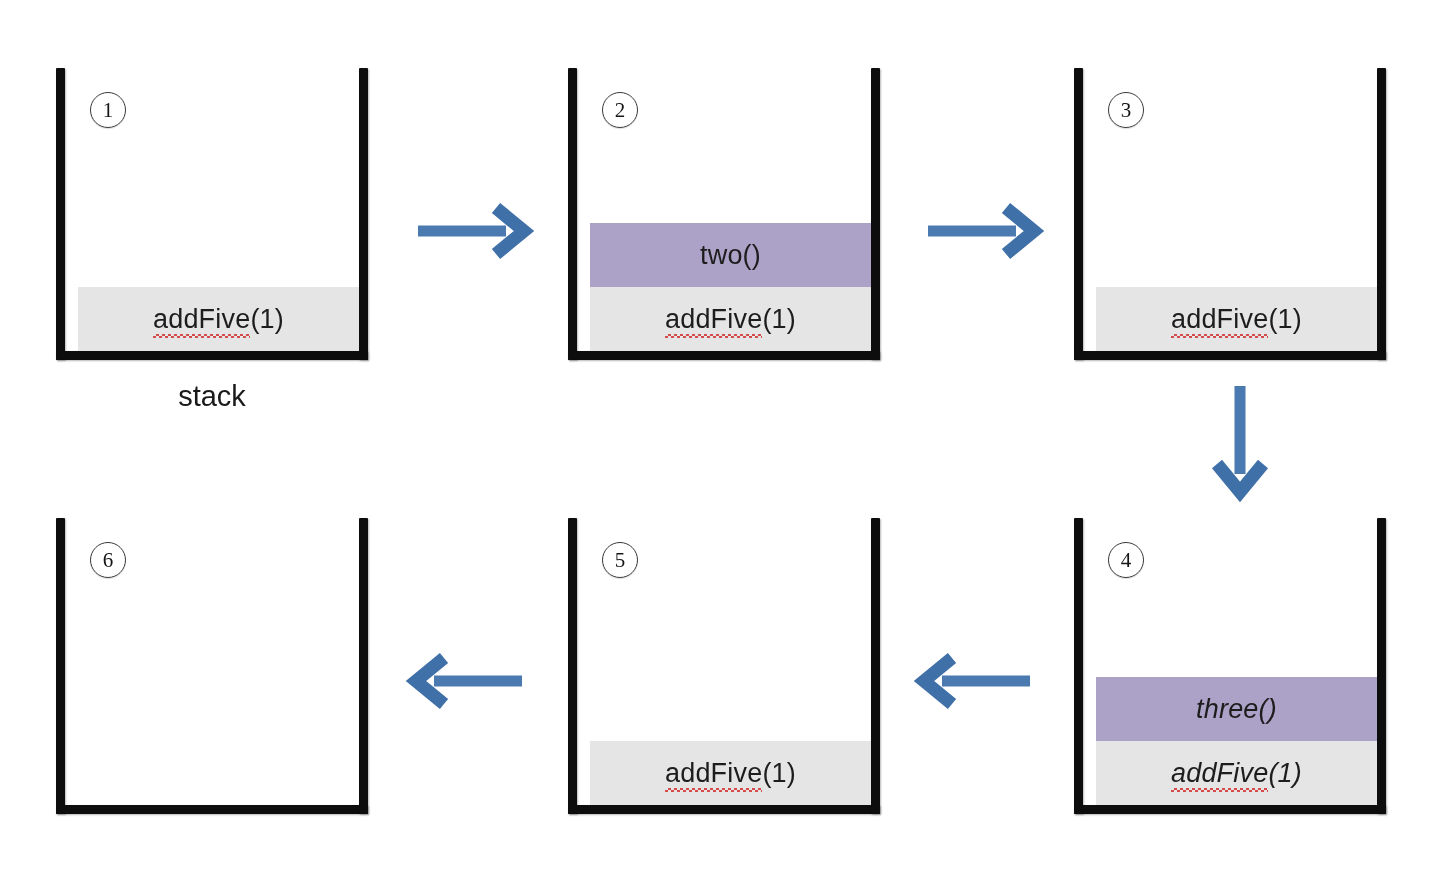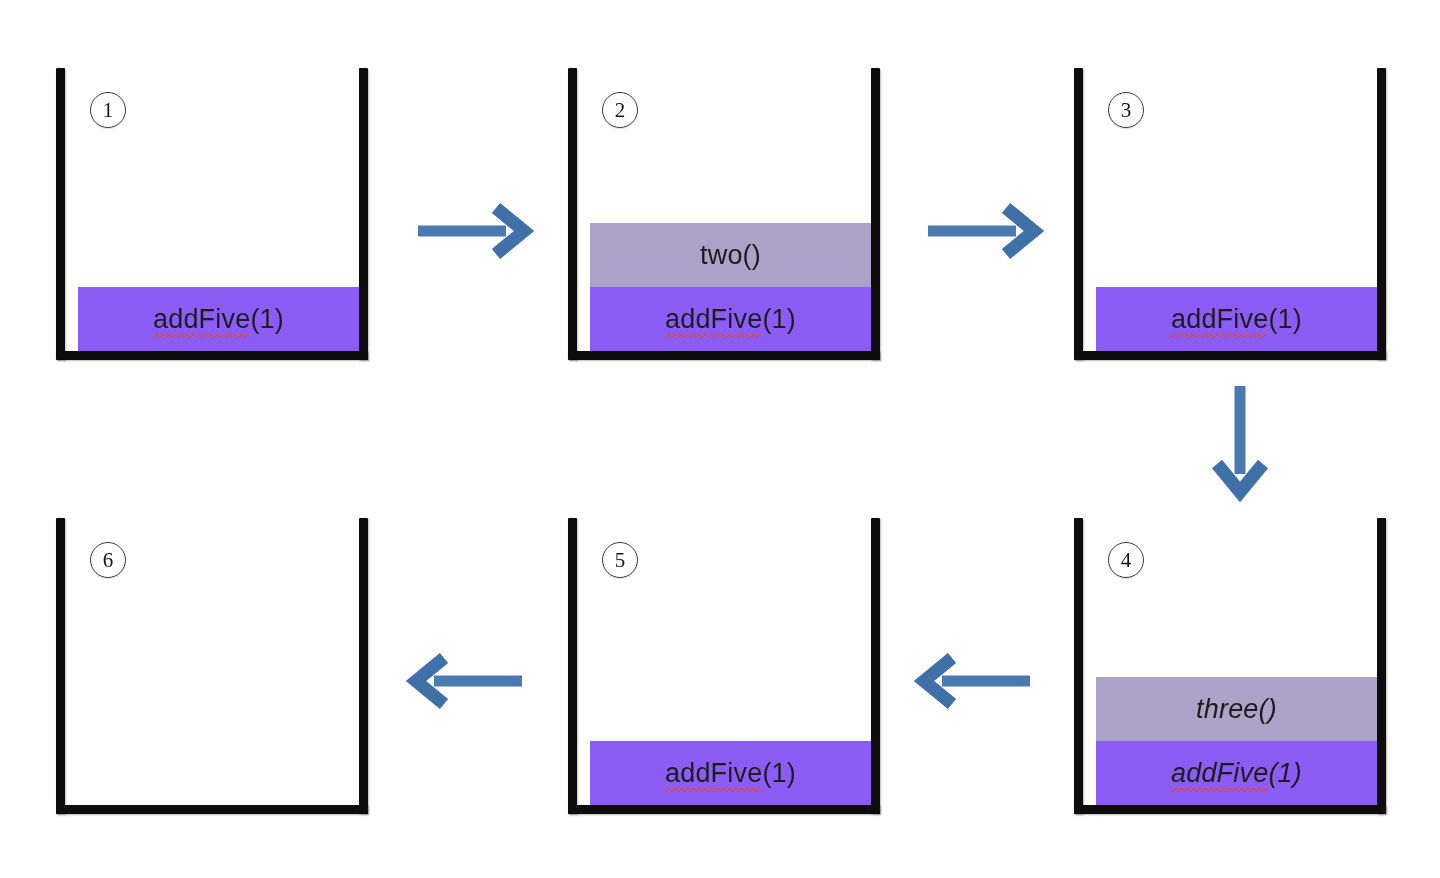--- a/index.html
+++ b/index.html
@@ -54,21 +54,21 @@
     height: 64px;
     display: flex;
     align-items: center;
     justify-content: center;
     font-size: 27px;
     line-height: 1;
     color: #1d1d1d;
     letter-spacing: 0.2px;
     white-space: nowrap;
   }
-  .frame-pink   { background: #8b5cf6; justify-content: center; }
+  .frame-pink   { background: #e5e5e5; justify-content: center; }
   .frame-purple { background: #aca2c8; }
 
   
   .squiggle {
     position: relative;
     display: inline-block;
   }
   .squiggle::after {
     content: "";
     position: absolute;
@@ -126,20 +126,21 @@
     <div class="wall wall-right"></div>
     <div class="wall wall-bottom"></div>
     <div class="stack-inner">
       <div class="frame frame-pink">
         <span class="squiggle">addFive</span>
           <span>(1)</span>
       </div>
     </div>
   </div>
   <div class="step-badge" style="left:90px; top:92px;">1</div>
+  <div class="caption" style="left:56px; top:380px; width:312px;">stack</div>
 
   <div class="arrow" style="left:414px; top:200px;">
     <svg width="122" height="62" viewBox="0 0 122 62">
       <line x1="4" y1="31" x2="92" y2="31" stroke="#4a7ab0" stroke-width="11"></line>
       <polyline points="82,8 110,31 82,54" fill="none" stroke="#3f70a8" stroke-width="13" stroke-linecap="butt" stroke-linejoin="miter"></polyline>
     </svg>
   </div>
 
   <div class="stack-panel" style="left:568px; top:68px; width:312px; height:292px;">
     <div class="wall wall-left"></div>

